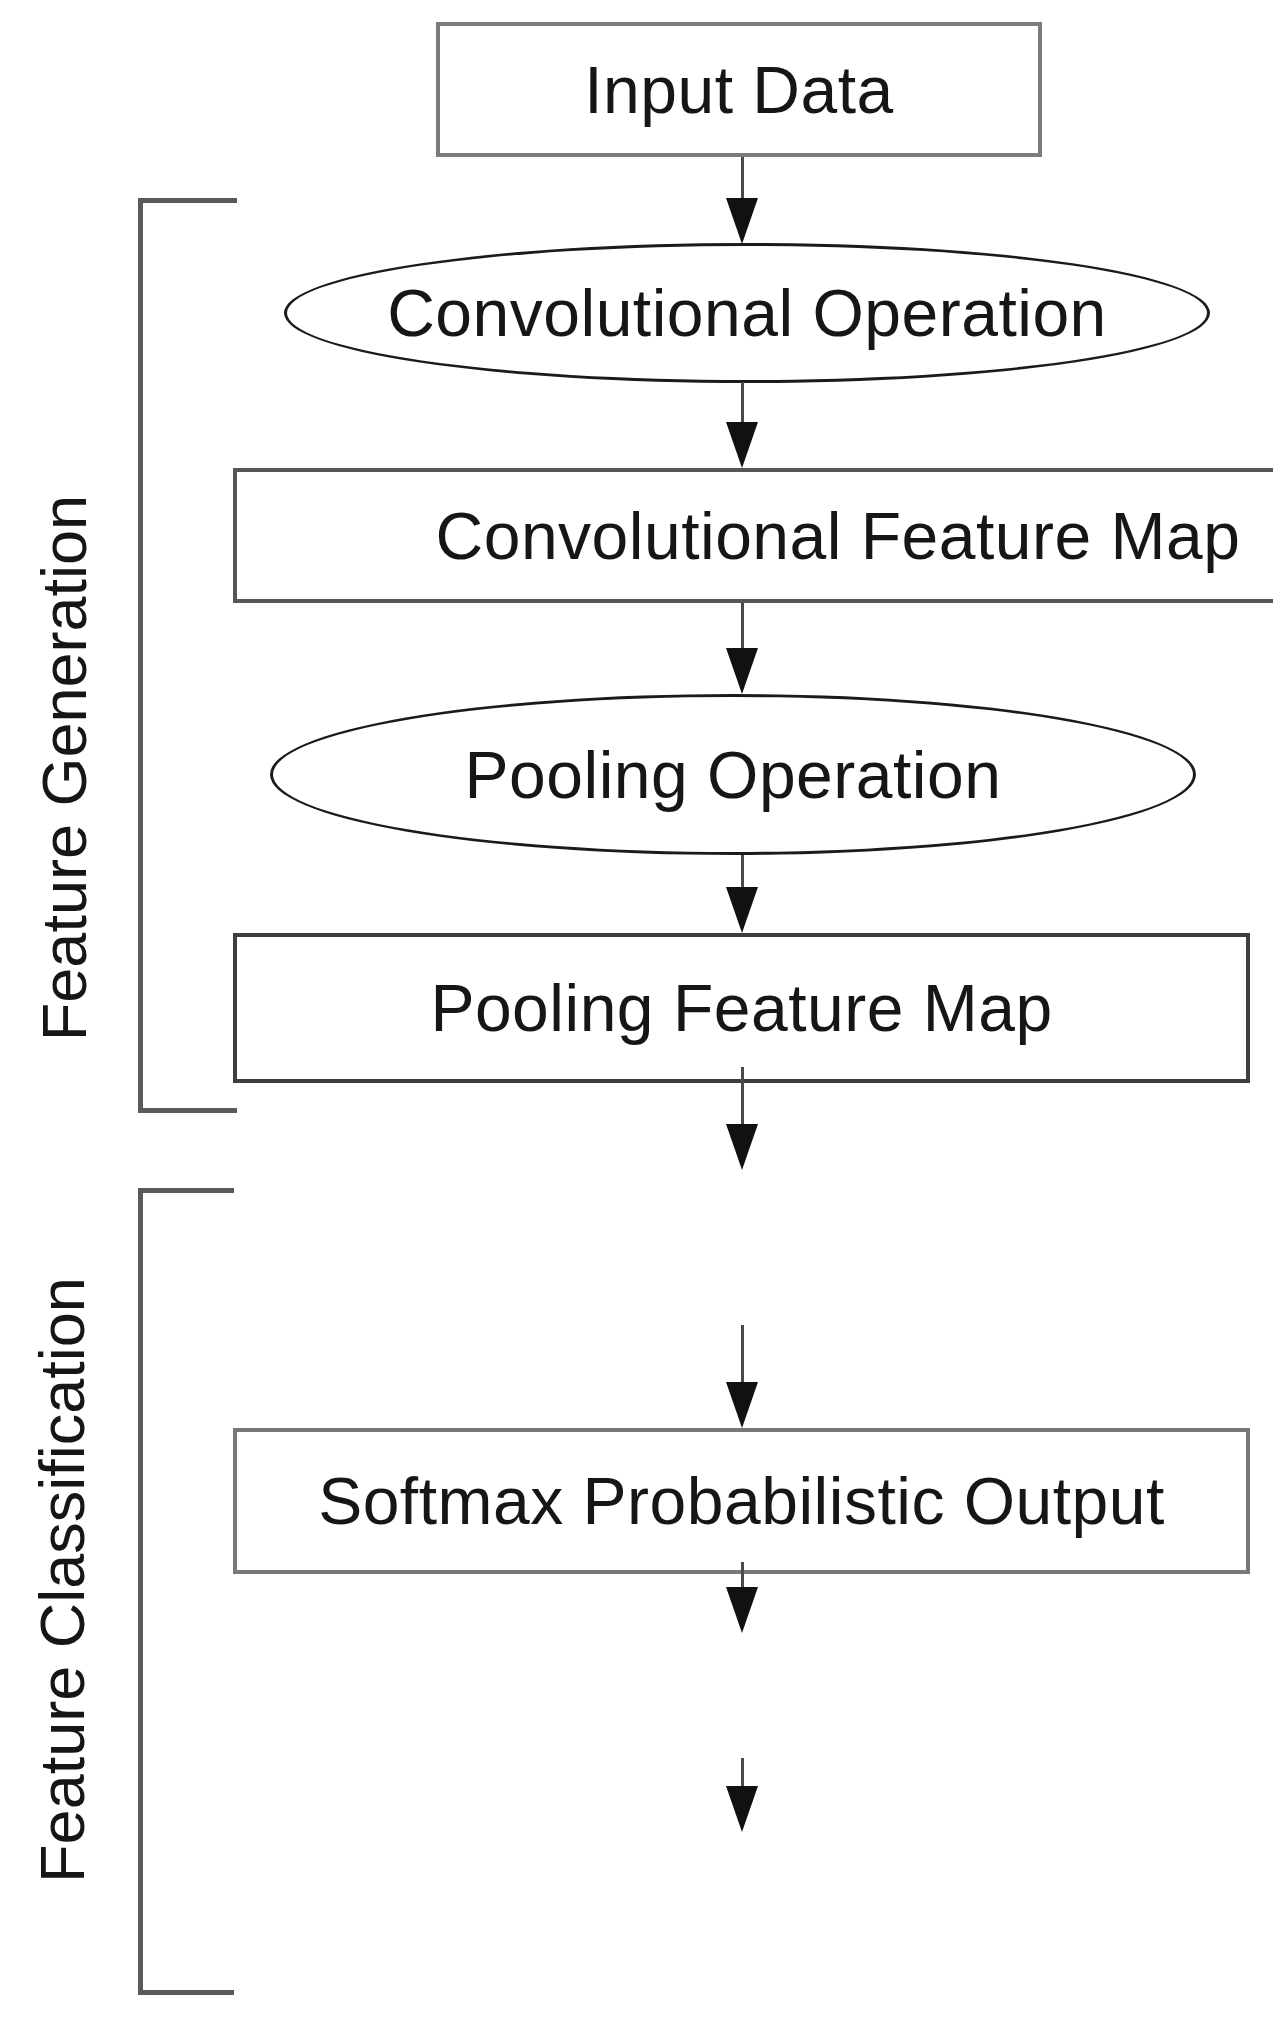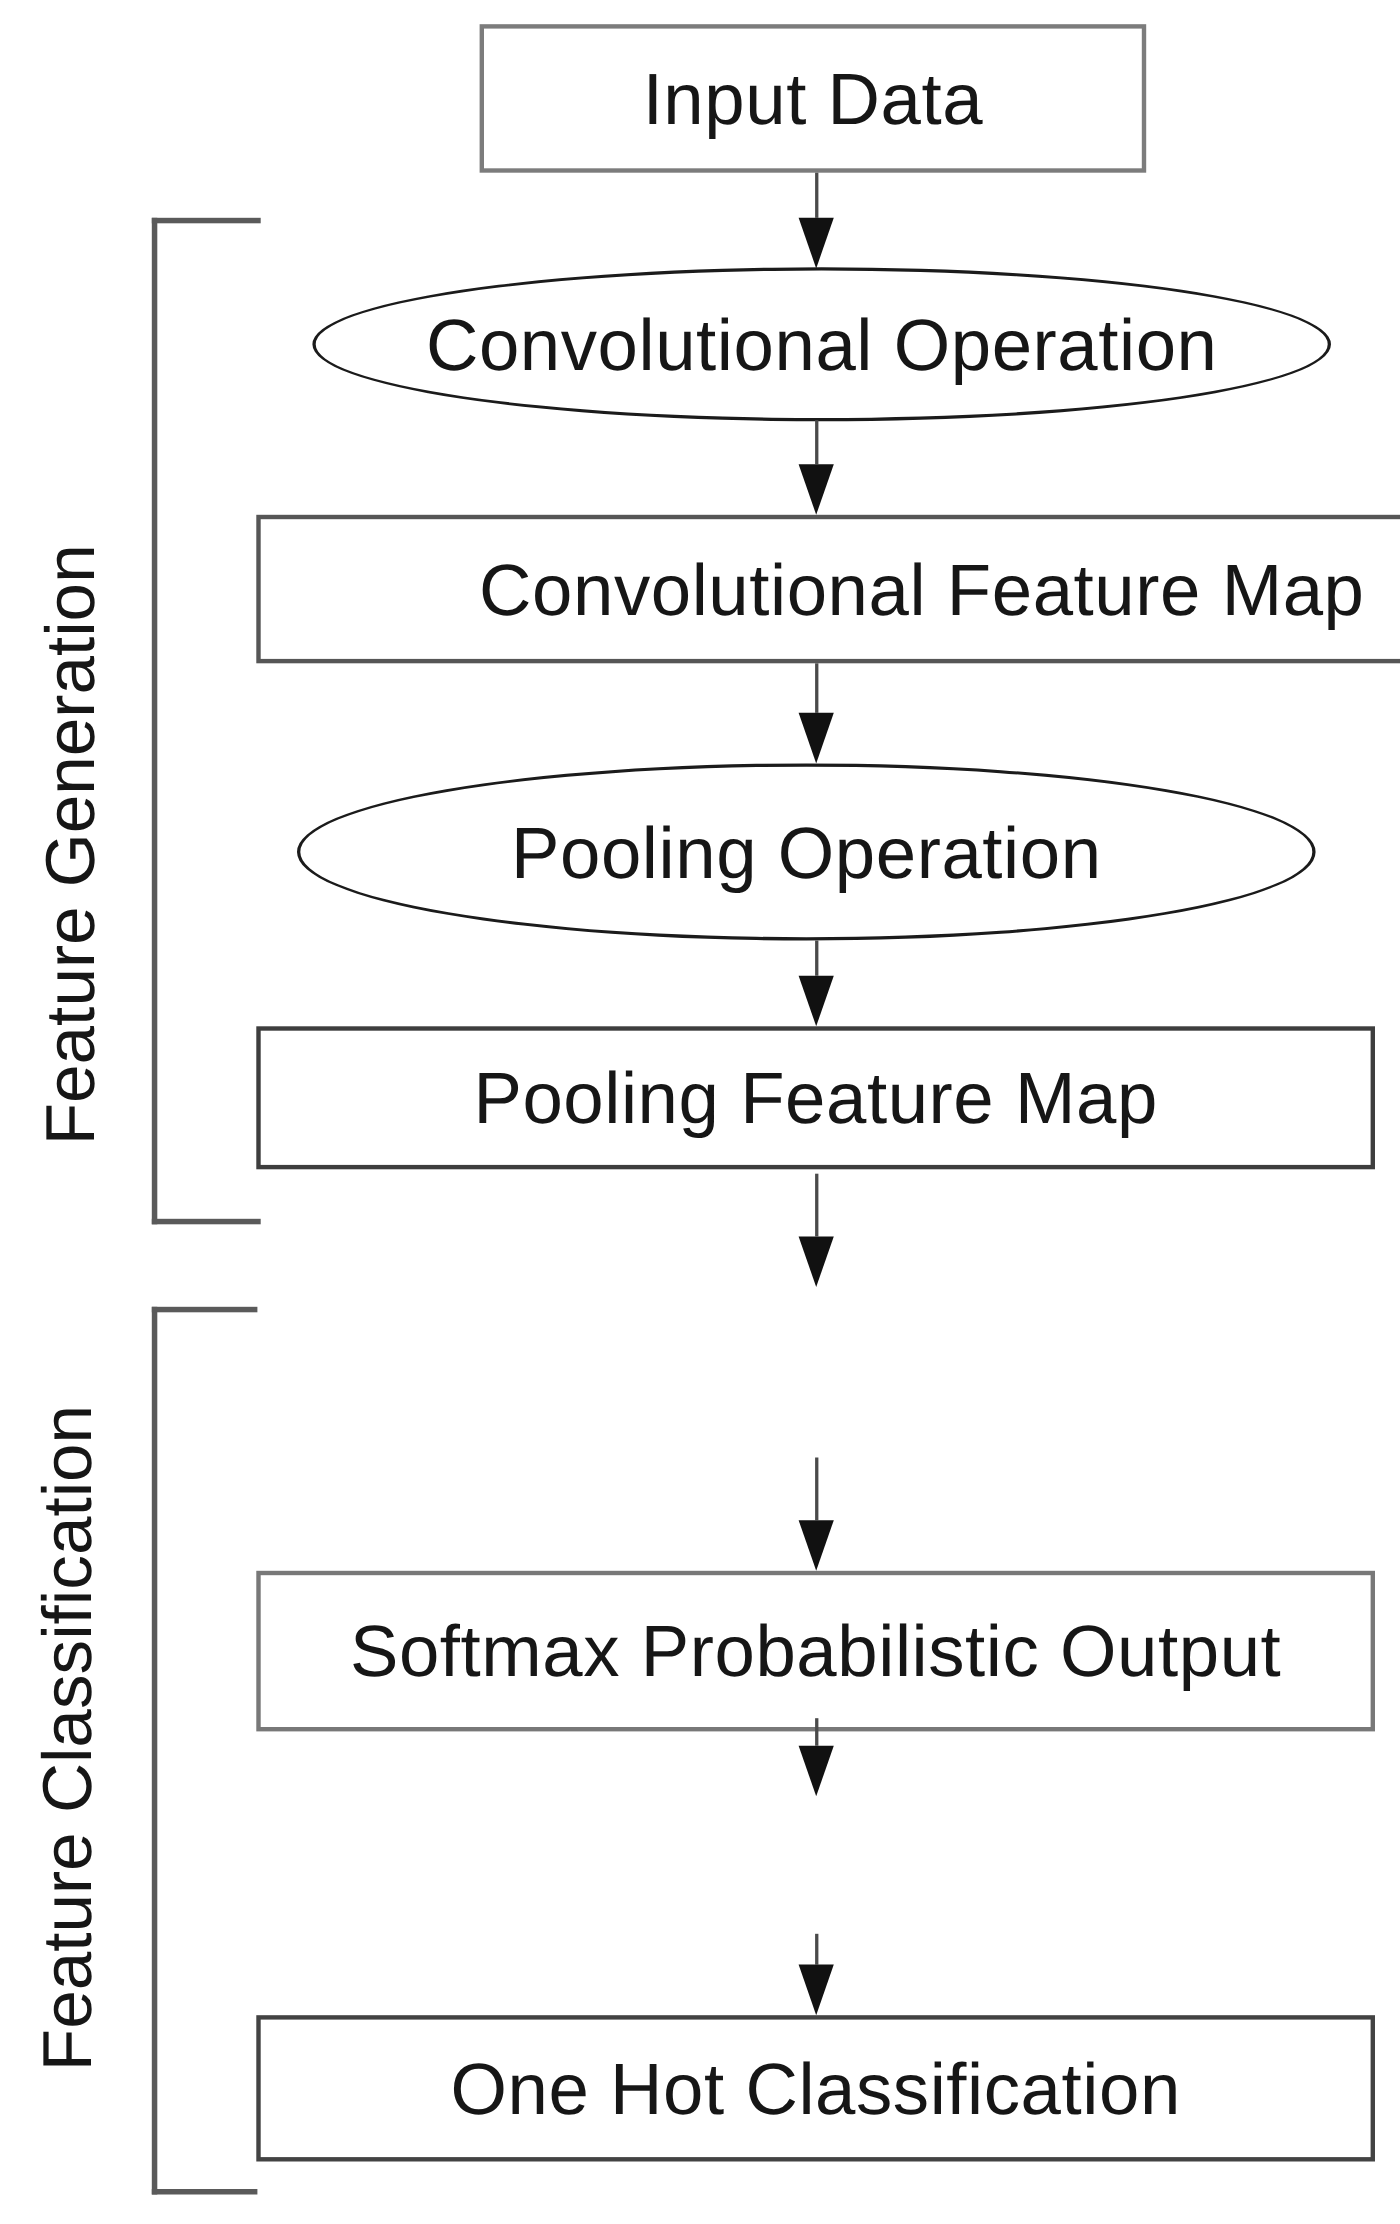--- a/index.html
+++ b/index.html
@@ -74,27 +74,26 @@
   <div class="side-label" style="left:-303px;top:1545px;width:730px;height:70px;line-height:70px;">Feature Classification</div>
 
   <div class="node rect light" style="left:436px;top:22px;width:606px;height:135px;">Input Data</div>
 
   <div class="node ellipse" style="left:284px;top:243px;width:926px;height:140px;">Convolutional Operation</div>
 
   <div class="node rect" style="left:233px;top:468px;width:1163px;height:135px;padding-left:47px;">Convolutional Feature Map</div>
 
   <div class="node ellipse" style="left:270px;top:694px;width:926px;height:161px;">Pooling Operation</div>
 
-  <div class="node rect dark" style="left:233px;top:933px;width:1017px;height:130px;">Pooling Feature Map</div>
+  <div class="node rect dark" style="left:233px;top:933px;width:1017px;height:150px;">Pooling Feature Map</div>
 
 
   <div class="node rect mid" style="left:233px;top:1428px;width:1017px;height:146px;">Softmax Probabilistic Output</div>
 
 
-  <div class="node rect dark2" style="left:233px;top:1832px;width:1017px;height:133px;">One Hot Classification</div>
 
   <div class="arrow" style="left:726px;top:157px;height:87px;">
     <div class="stem" style="height:41px;"></div>
     <div class="head"></div>
   </div>
   <div class="arrow" style="left:726px;top:382px;height:86px;">
     <div class="stem" style="height:40px;"></div>
     <div class="head"></div>
   </div>
   <div class="arrow" style="left:726px;top:603px;height:91px;">

